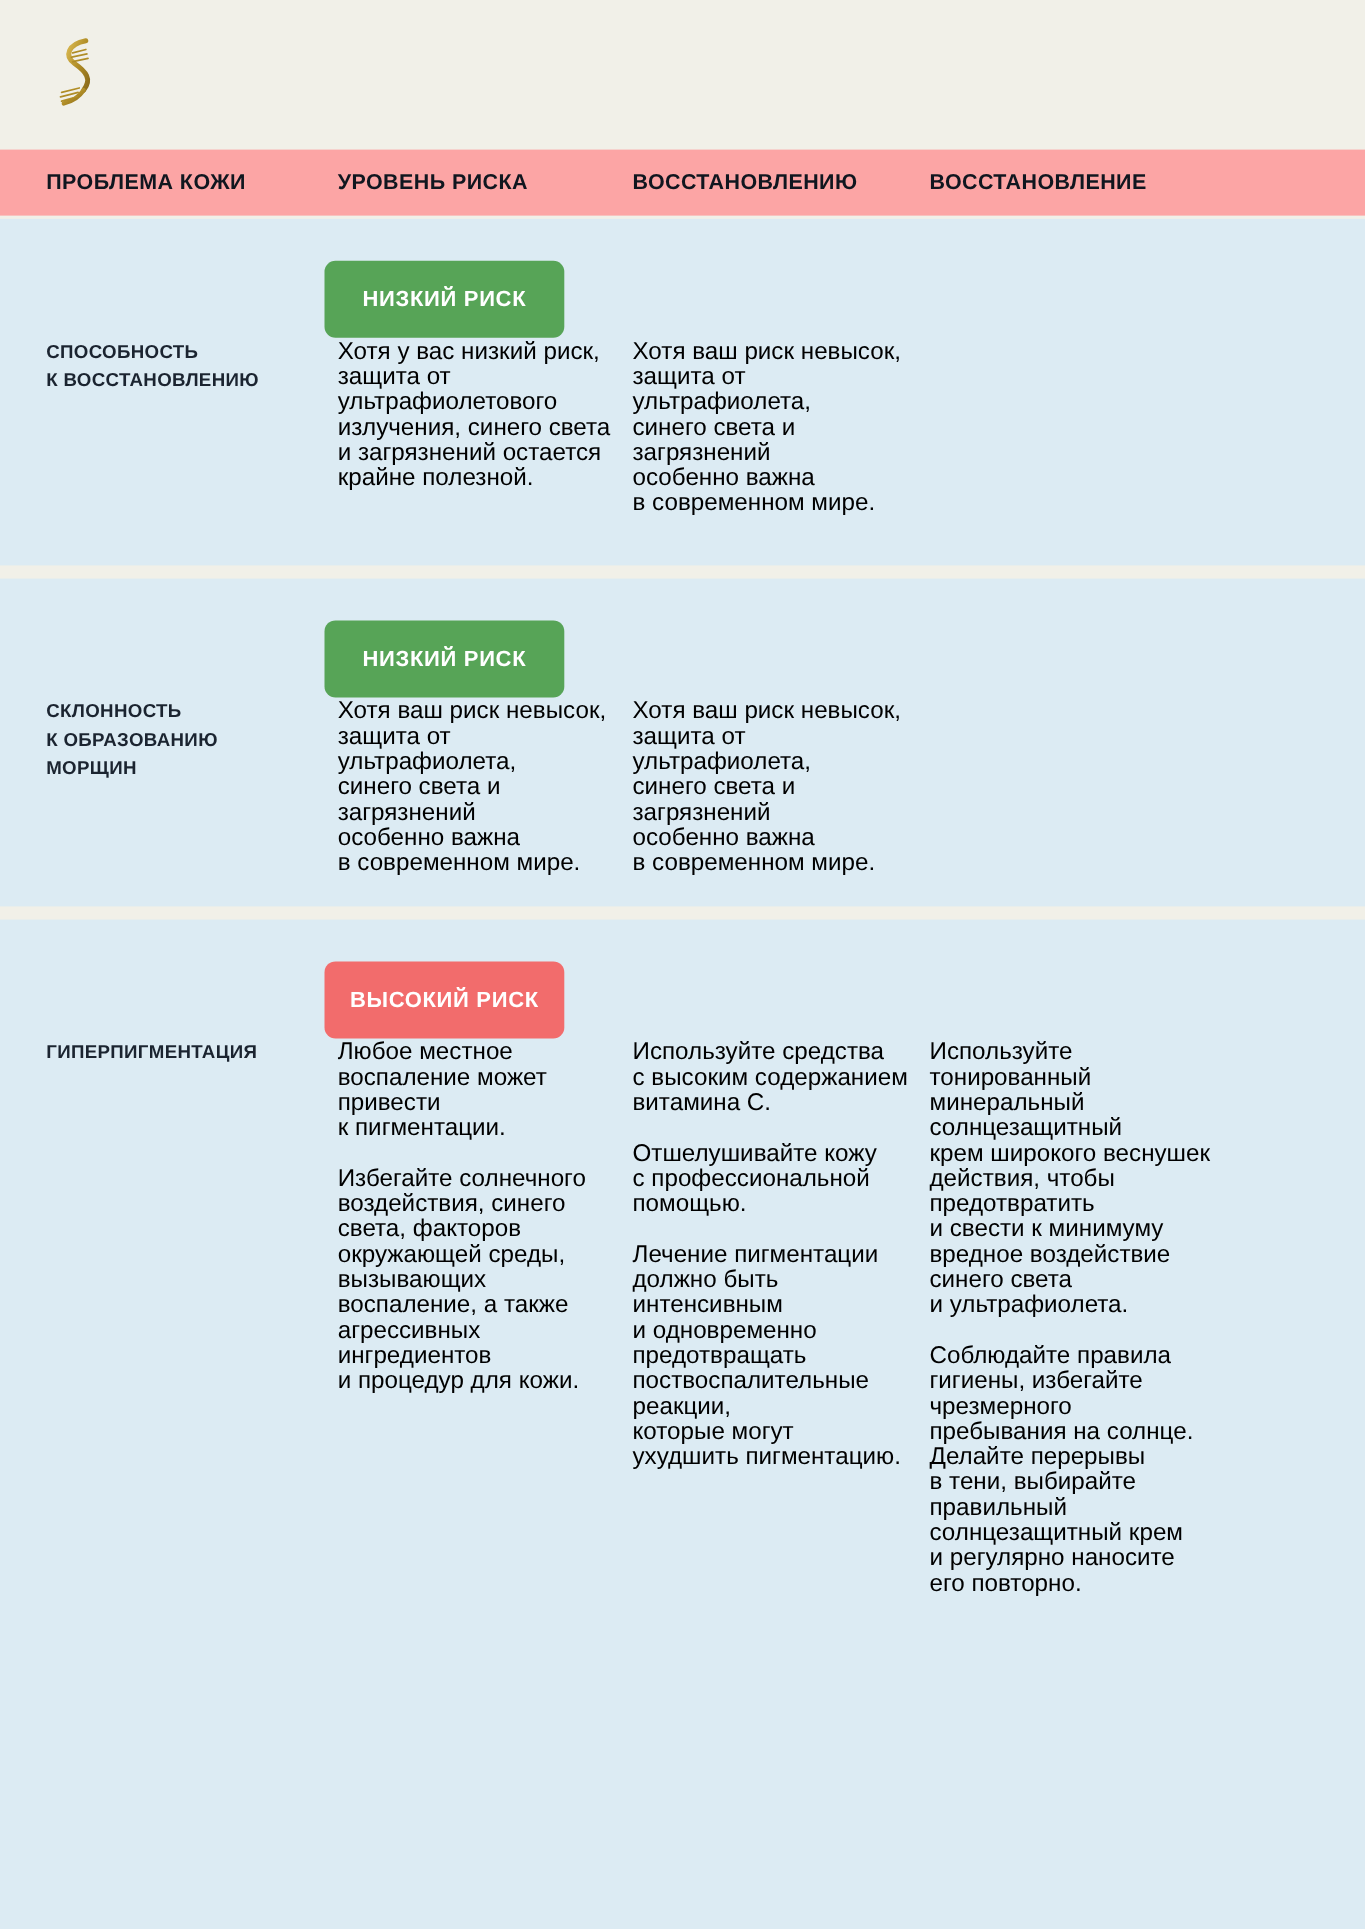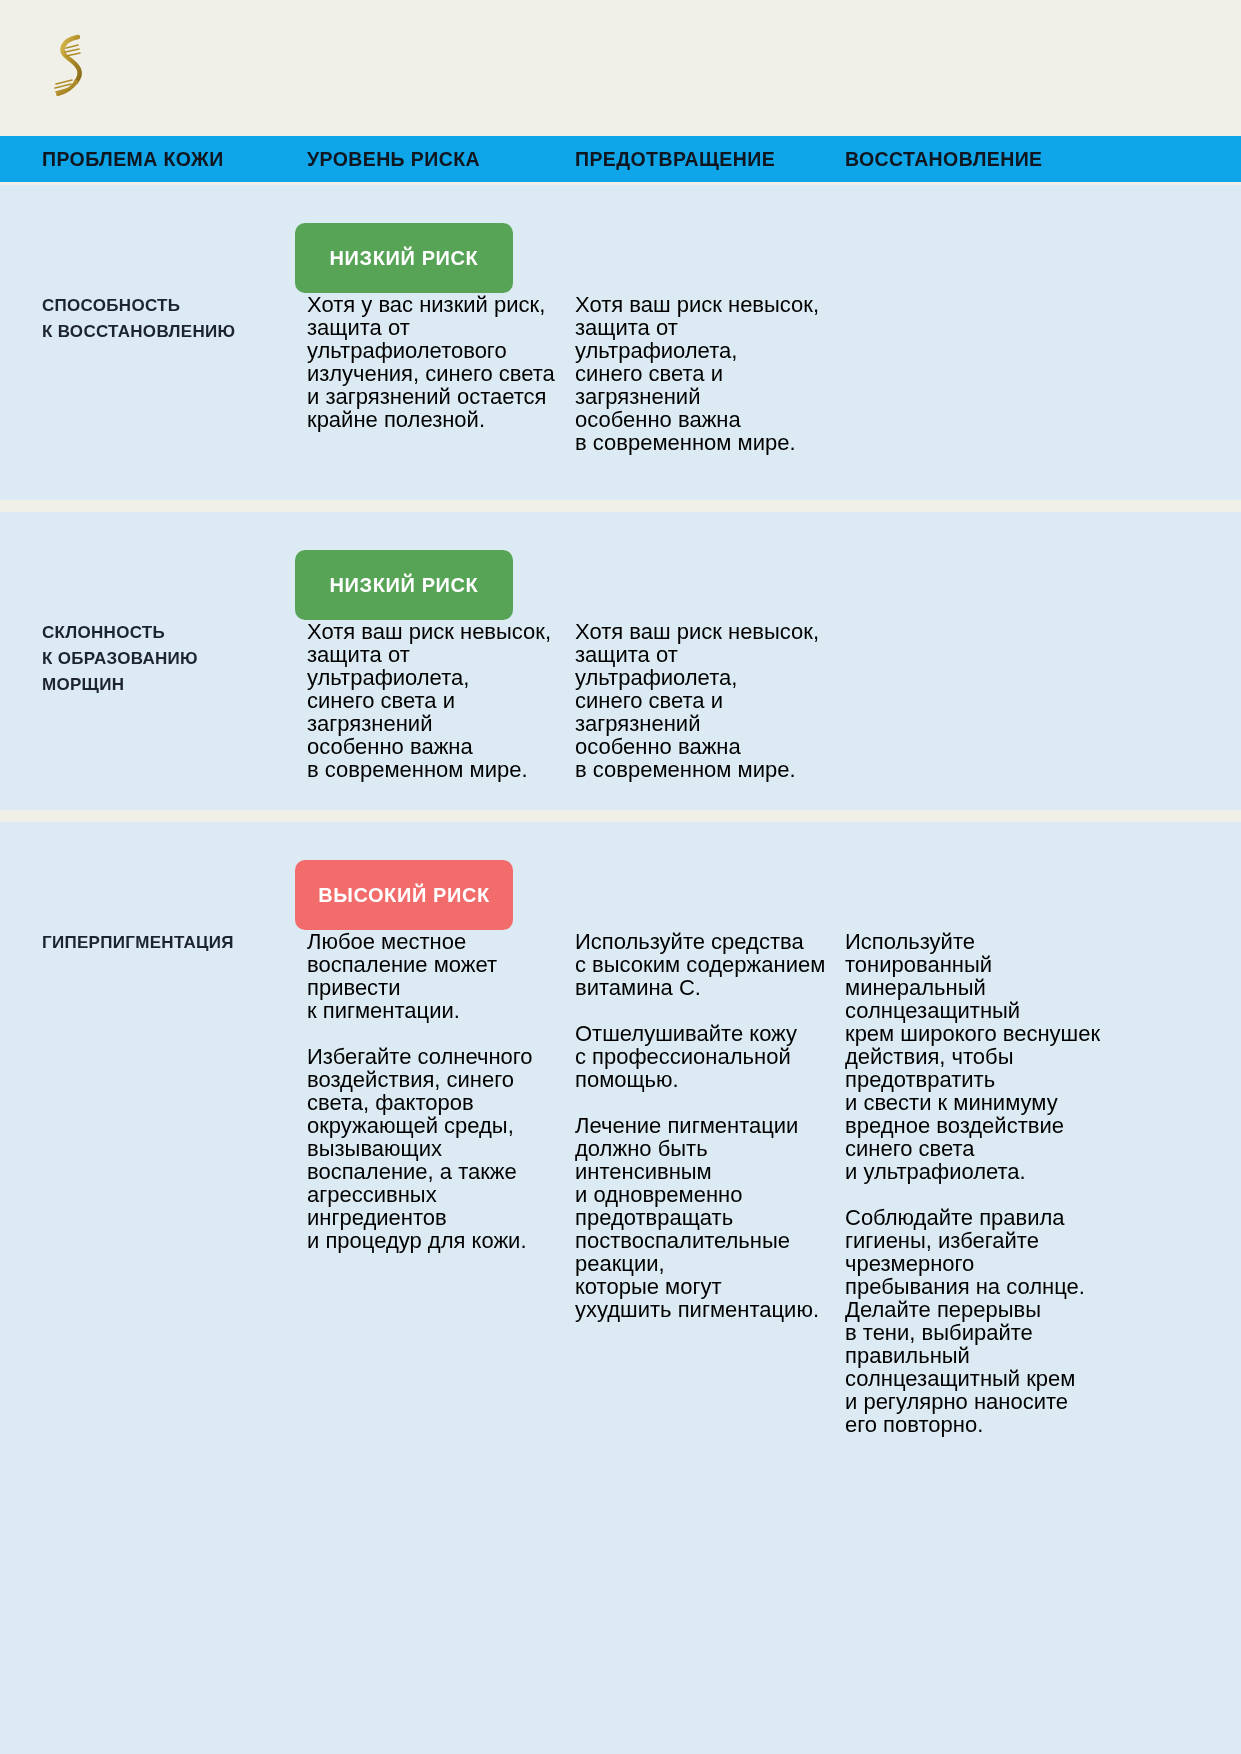--- a/index.html
+++ b/index.html
@@ -18,22 +18,22 @@
 
   
   .cols {
     display:grid;
     grid-template-columns:265px 268px 270px 1fr;
     padding-left:42px; padding-right:36px;
   }
 
   
   .head-row {
-    background:#0ea5e9;
-    height:46px;
+    background:#fca5a5;
+    height:60px;
     align-items:center;
     margin-bottom:3px;
   }
   .hcell {
     font-size:19.5px; font-weight:700; color:#10161f;
     letter-spacing:0.4px; white-space:nowrap;
   }
 
   
   .risk-section {
@@ -112,21 +112,21 @@
       <path d="M8 50 L24 46" stroke="url(#gg)" stroke-width="1.6" stroke-linecap="round"></path>
       <path d="M7 54 L23 50" stroke="url(#gg)" stroke-width="1.6" stroke-linecap="round"></path>
       <path d="M8 58 L22 54" stroke="url(#gg)" stroke-width="1.6" stroke-linecap="round"></path>
     </svg>
   </div>
 </div>
 
 <div class="cols head-row">
   <div class="hcell">ПРОБЛЕМА КОЖИ</div>
   <div class="hcell">УРОВЕНЬ РИСКА</div>
-  <div class="hcell">ПРЕДОТВРАЩЕНИЕ</div>
+  <div class="hcell">ВОССТАНОВЛЕНИЮ</div>
   <div class="hcell">ВОССТАНОВЛЕНИЕ</div>
 </div>
 
 <section class="risk-section sec-1">
   <div class="cols">
     <span class="badge low">НИЗКИЙ РИСК</span>
   </div>
   <div class="cols content-row">
     <div class="cell title">СПОСОБНОСТЬ
 К ВОССТАНОВЛЕНИЮ</div>

